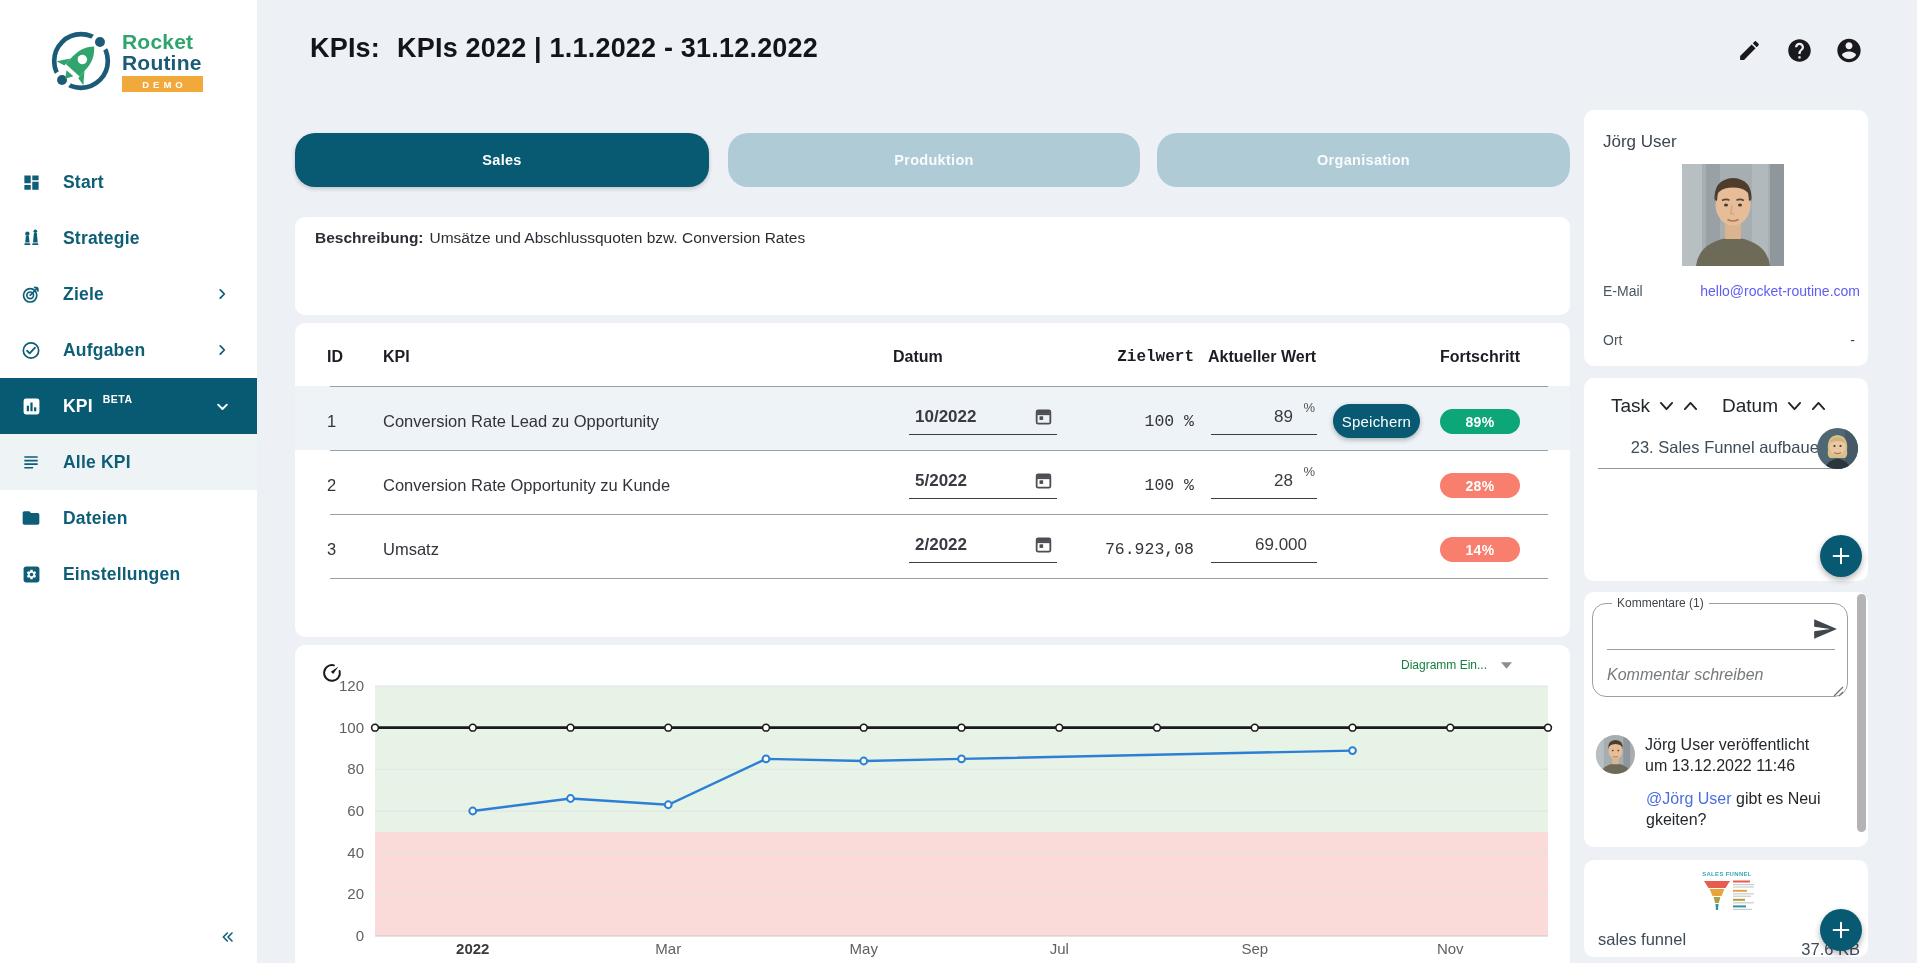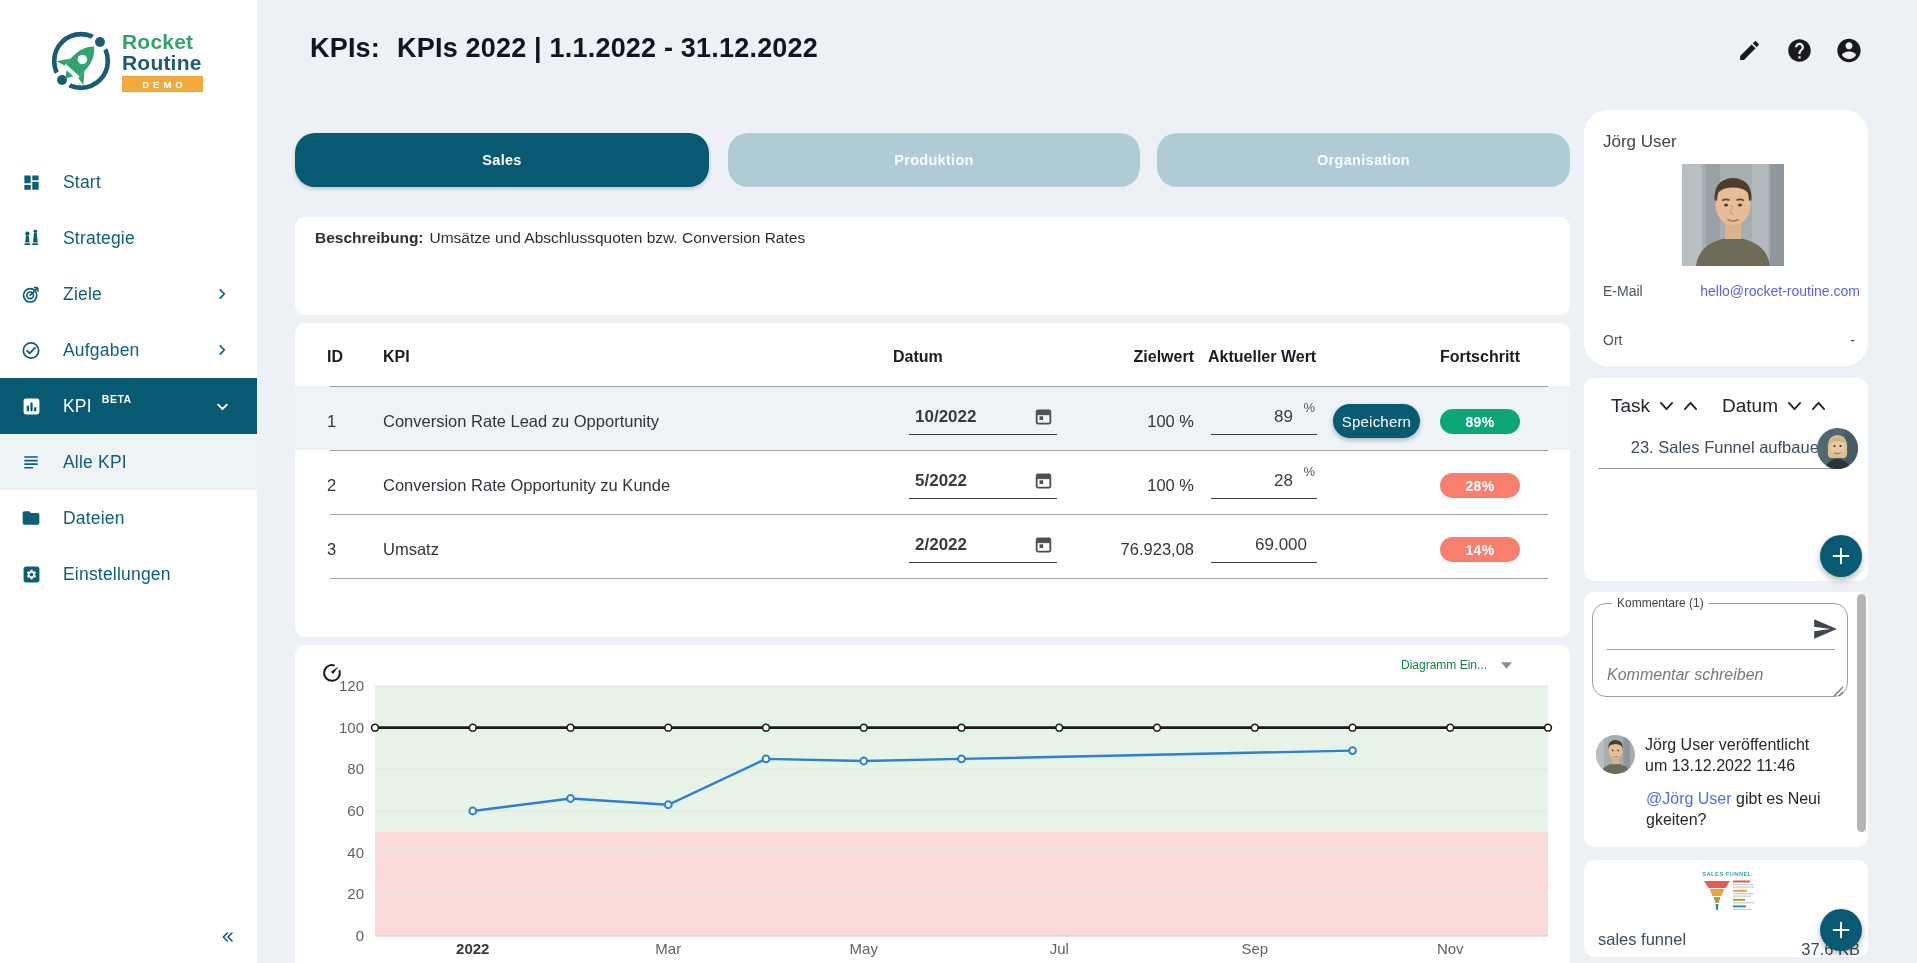--- a/index.html
+++ b/index.html
@@ -11,21 +11,21 @@
   .sidebar { position:absolute; left:0; top:0; width:257px; height:963px; background:#fff; z-index:5; }
   .logo { position:absolute; left:48px; top:28px; display:flex; align-items:center; }
   .logo-mark { width:66px; height:66px; }
   .logo-text { margin-left:8px; display:flex; flex-direction:column; }
   .logo-word-top { color:var(--logo-green); font-size:21px; font-weight:700; line-height:21px; letter-spacing:0.2px; }
   .logo-word-bottom { color:var(--logo-teal); font-size:21px; font-weight:700; line-height:22px; letter-spacing:0.2px; }
   .logo-badge { margin-top:2px; background:var(--logo-orange); color:#fff; font-size:9.5px; font-weight:700; letter-spacing:4px; text-align:center; padding:3px 0 2px 4px; width:81px; }
   .nav { position:absolute; top:154px; left:0; width:257px; }
   .nav-item { position:relative; height:56px; display:flex; align-items:center; padding-left:21px; cursor:pointer; color:var(--sidebar-teal); }
   .nav-item .nav-ico { width:20px; height:20px; flex:0 0 20px; display:flex; align-items:center; justify-content:center; }
-  .nav-item .nav-label { margin-left:22px; font-size:17.5px; font-weight:400; letter-spacing:0.2px; }
+  .nav-item .nav-label { margin-left:22px; font-size:17.5px; font-weight:700; letter-spacing:0.2px; }
   .nav-item .nav-chevron { position:absolute; right:28px; top:50%; transform:translateY(-50%); width:14px; height:14px; }
   .nav-item.active { background:var(--accent); color:#fff; }
   .nav-item.active .nav-label { color:#fff; }
   .nav-item.sub-selected { background:#eef3f6; }
   .nav-beta { font-size:10.5px; font-weight:700; letter-spacing:0.5px; margin:-14px 0 0 10px; }
   .collapse-btn { position:absolute; left:212px; bottom:12px; width:32px; height:28px; display:flex; align-items:center; justify-content:center; cursor:pointer; }
 
   
   .page-header-title { position:absolute; left:310px; top:33px; font-size:27px; color:#14141e; letter-spacing:0.2px; white-space:nowrap; }
   .page-header-title .t-label { font-weight:700; margin-right:17px; }
@@ -47,42 +47,42 @@
   .desc-card { left:295px; top:217px; width:1275px; height:98px; padding:12px 20px; font-size:15.5px; color:#2d2d35; }
   .desc-card .d-label { font-weight:700; margin-right:6px; }
 
   
   .table-card { left:295px; top:323px; width:1275px; height:314px; }
   .thead-cell { position:absolute; top:348px; font-size:16px; font-weight:700; color:#1c1c24; }
   .trow { position:absolute; left:295px; width:1275px; height:64px; }
   .trow.hl { background:#edf3f7; }
   .tsep { position:absolute; left:330px; width:1218px; height:1px; background:#9aa1a5; }
   .cell { position:absolute; font-size:16.5px; color:#33333b; white-space:nowrap; }
-  .num-right { text-align:right; }
+  .num-right { text-align:right;font-family:Liberation Mono, monospace; }
   .date-field { position:absolute; width:148px; border-bottom:1.6px solid #3c3c42; height:30px; cursor:text;font-weight:bold; }
   .date-field .date-text { position:absolute; left:6px; top:2px; font-size:17px; color:#3a3a42; }
   .date-field .cal-btn { position:absolute; right:4px; top:2px; width:19px; height:19px; cursor:pointer; }
   .val-field { position:absolute; width:106px; border-bottom:1.6px solid #3c3c42; height:30px; cursor:text; }
   .val-field .val-text { position:absolute; right:24px; top:2px; font-size:17px; color:#3a3a42; }
   .val-field .val-suffix { position:absolute; right:2px; top:-5px; font-size:13px; color:#555; }
   .val-field.no-suffix .val-text { right:10px; }
   .save-btn { position:absolute; left:1333px; width:87px; height:34px; border:none; border-radius:17px; background:var(--accent); color:#fff; font-family:inherit; font-size:15px; font-weight:500; letter-spacing:0.2px; cursor:pointer; box-shadow:0 2px 5px rgba(0,0,0,0.28); }
   .badge { position:absolute; left:1440px; width:80px; height:25px; border-radius:13px; color:#fff; font-size:14px; font-weight:700; letter-spacing:0.3px; display:flex; align-items:center; justify-content:center; }
   .badge.status-green { background:var(--badge-green); }
   .badge.status-red { background:var(--badge-red); }
 
   
   .chart-card { left:295px; top:645px; width:1275px; height:360px; }
   .chart-gauge { position:absolute; left:26px; top:16px; width:22px; height:22px; }
   .chart-settings { position:absolute; right:58px; top:13px; font-size:12px; color:#15803d; cursor:pointer; display:flex; align-items:center; }
   .chart-settings .dd-caret { margin-left:14px; }
   #chart-mount { position:absolute; left:0; top:0; }
 
   
-  .user-card { left:1584px; top:110px; width:284px; height:256px;border-radius:24px; }
+  .user-card { left:1584px; top:110px; width:284px; height:256px; }
   .user-name { position:absolute; left:19px; top:22px; font-size:17px; color:#3c4650; }
   .user-photo { position:absolute; left:98px; top:54px; width:102px; height:102px; }
   .meta-label { position:absolute; left:19px; font-size:14px; color:#4b555e; }
   .meta-value { position:absolute; right:8px; font-size:14px; text-align:right; }
   .email-link { color:var(--link-color); cursor:pointer; text-decoration:none; }
   .ort-value { color:#3c4650; right:13px; }
 
   .task-card { left:1584px; top:378px; width:284px; height:203px; }
   .sort-group { position:absolute; top:17px; display:flex; align-items:center; font-size:19px; font-weight:500; color:#20262c; }
   .sort-group .sort-caret { margin-left:9px; cursor:pointer; }

